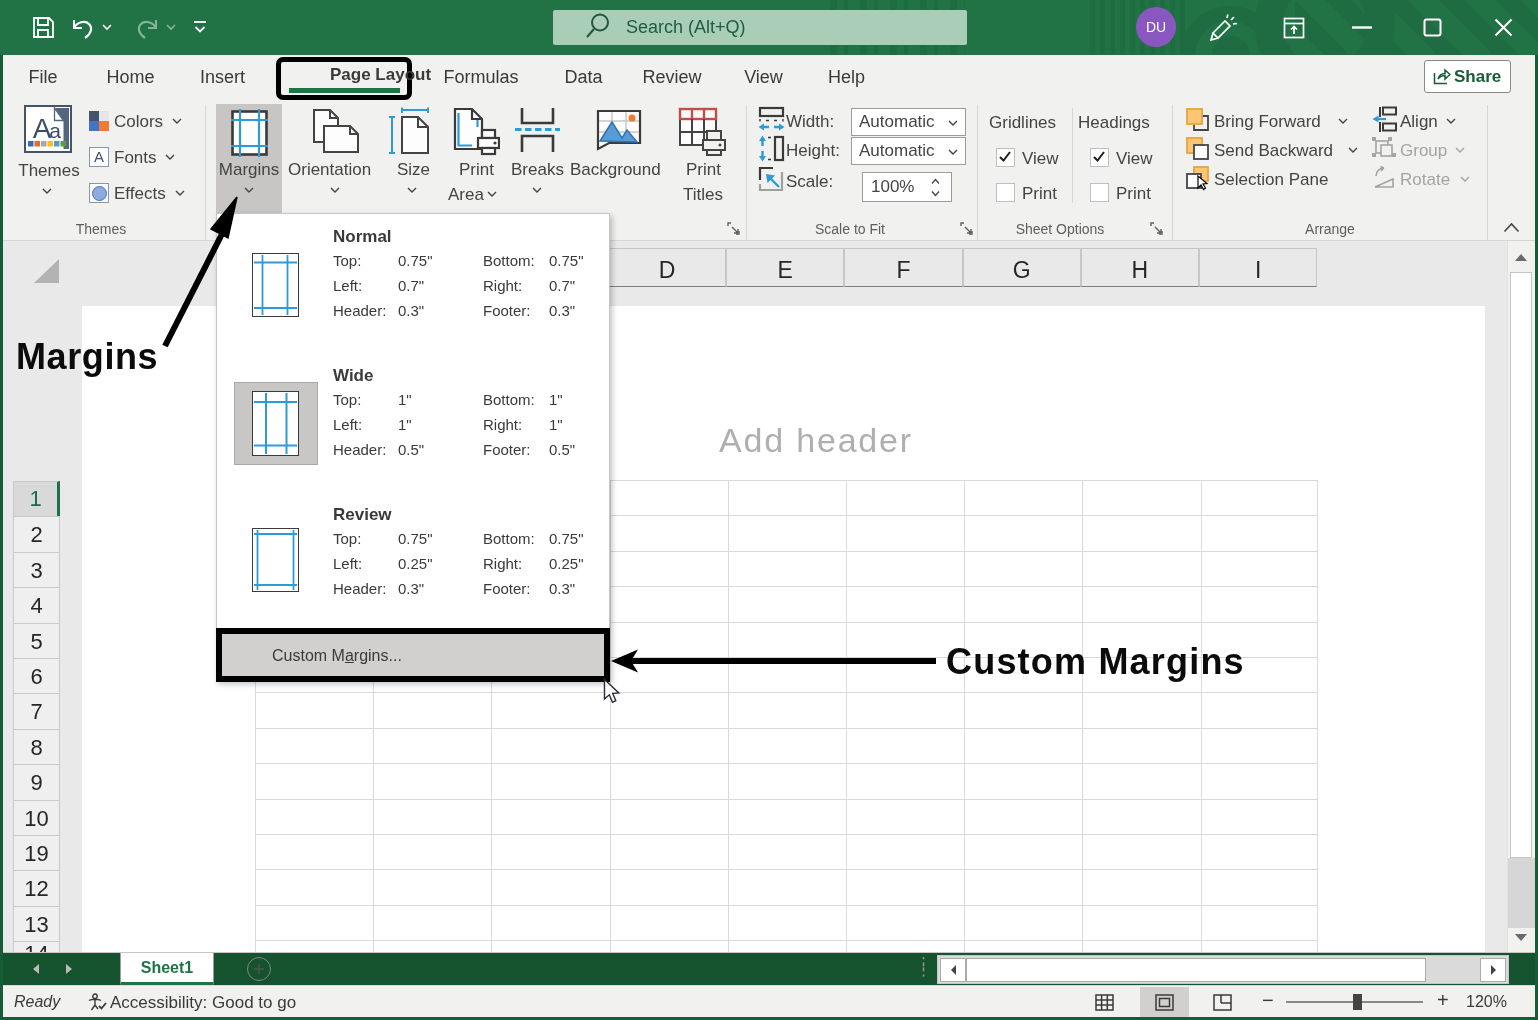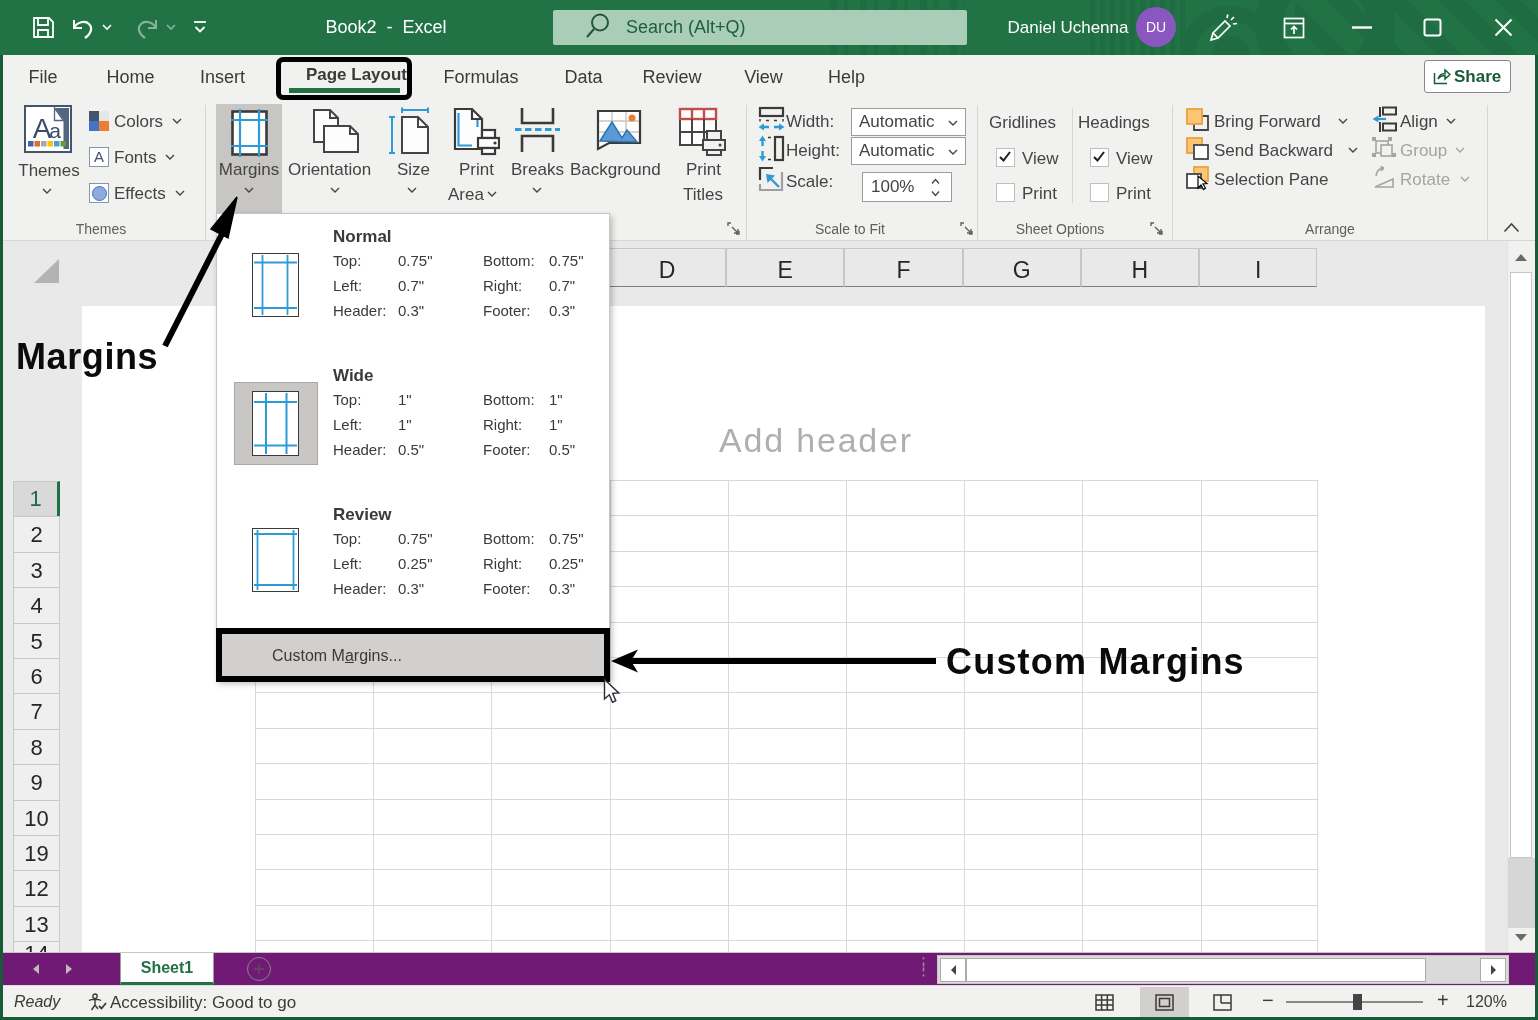--- a/index.html
+++ b/index.html
@@ -20,21 +20,21 @@
   .greyed{color:#A6A4A2;}
   
   #sheet{left:3px;top:241px;width:1532px;height:711px;background:#E9E9E9;overflow:hidden;}
   .colhdr{position:absolute;top:7px;height:39px;background:#E9E9E9;border:1px solid #C6C6C6;border-bottom:1.5px solid #7F7F7F;box-sizing:border-box;text-align:center;line-height:43px;font-size:23px;color:#262626;}
   .rowhdr{position:absolute;left:10px;width:47px;background:#EFEFEF;border:1px solid #C9C9C9;box-sizing:border-box;text-align:center;font-size:22px;color:#262626;}
   
   #dropdown{left:216px;top:213px;width:394px;height:468px;background:#FFFFFF;border:1px solid #C8C6C4;box-sizing:border-box;box-shadow:2px 3px 6px rgba(0,0,0,0.25);}
   .ddtitle{position:absolute;font-size:17px;font-weight:bold;color:#3B3A39;}
   .ddlbl{position:absolute;font-size:15px;color:#3B3A39;white-space:nowrap;}
   
-  #sheettabs{left:3px;top:952px;width:1532px;height:33px;background:#701a75;border-top:1px solid #C8C6C4;box-sizing:border-box;}
+  #sheettabs{left:3px;top:952px;width:1532px;height:33px;background:#14532d;border-top:1px solid #C8C6C4;box-sizing:border-box;}
   #statusbar{left:3px;top:985px;width:1532px;height:32px;background:#F1F1F0;border-top:1px solid #DCDADA;box-sizing:border-box;}
   
   .frame{background:#185C37;}
 </style>
 </head>
 <body>
 <div id="app">
 
   <div class="abs" id="titlebar">
     
@@ -68,30 +68,28 @@
     </svg>
     <svg class="abs" style="left:165px;top:23px;opacity:0.45;" width="12" height="8" viewBox="0 0 12 8" fill="none" stroke="#FFFFFF" stroke-width="1.6">
         <path d="M2 2 L6 6 L10 2"></path>
       </svg>
     
     <svg class="abs" style="left:192px;top:20px;" width="16" height="14" viewBox="0 0 16 14" fill="none" stroke="#FFFFFF" stroke-width="1.8">
       <path d="M2 2 H14"></path>
       <path d="M3.5 7 L8 11.5 L12.5 7"></path>
     </svg>
     
-    <div class="abs" style="left:0;top:0;width:772px;height:55px;text-align:center;line-height:55px;color:#FFFFFF;font-size:18px;">Book2&nbsp;&nbsp;-&nbsp;&nbsp;Excel</div>
     
     <div class="abs" style="left:553px;top:10px;width:414px;height:35px;background:#A9CDB7;border-radius:2px;"></div>
     <svg class="abs" style="left:584px;top:12px;" width="26" height="28" viewBox="0 0 26 28" fill="none" stroke="#20573B" stroke-width="2">
       <circle cx="16" cy="10.5" r="8"></circle>
       <path d="M10 17 L3 25"></path>
     </svg>
     <div class="abs" style="left:626px;top:10px;height:35px;line-height:35px;color:#1E5E40;font-size:18px;">Search (Alt+Q)</div>
     
-    <div class="abs" style="left:1003px;top:0;width:130px;height:55px;line-height:55px;color:#FFFFFF;font-size:17px;text-align:center;">Daniel Uchenna</div>
     <div class="abs" style="left:1136px;top:7px;width:40px;height:40px;border-radius:50%;background:#8A57C0;color:#FFFFFF;font-size:14px;text-align:center;line-height:40px;">DU</div>
     
     <svg class="abs" style="left:1206px;top:13px;" width="32" height="30" viewBox="0 0 32 30" fill="none" stroke="#FFFFFF" stroke-width="1.7">
       <path d="M7 20 L19 8 L24 13 L12 25 Z"></path>
       <path d="M7 20 L5 27 L12 25"></path>
       <path d="M25 7 L28 4"></path>
       <path d="M27 11 L31 10.5"></path>
       <path d="M21 5 L21.8 1.5"></path>
     </svg>
     
@@ -118,21 +116,21 @@
     <div class="tab" style="left:28px;width:30px;text-align:center;">File</div>
     <div class="tab" style="left:104px;width:53px;text-align:center;">Home</div>
     <div class="tab" style="left:197px;width:51px;text-align:center;">Insert</div>
     <div class="tab" style="left:440px;width:82px;text-align:center;">Formulas</div>
     <div class="tab" style="left:561px;width:45px;text-align:center;">Data</div>
     <div class="tab" style="left:640px;width:64px;text-align:center;">Review</div>
     <div class="tab" style="left:740px;width:47px;text-align:center;">View</div>
     <div class="tab" style="left:825px;width:43px;text-align:center;">Help</div>
 
     <div class="abs" style="left:276px;top:2px;width:136px;height:43px;border:5px solid #000000;border-radius:7px;background:#F1F1F0;box-sizing:border-box;"></div>
-    <div class="abs" style="left:281px;top:6px;width:126px;height:28px;line-height:28px;text-align:right;color:#3b3a39;font-size:17px;font-weight:bold;">Page Layout</div>
+    <div class="abs" style="left:299px;top:6px;width:126px;height:28px;line-height:28px;text-align:left;color:#3b3a39;font-size:17px;font-weight:bold;padding-left:31px;">Page Layout</div>
     <div class="abs" style="left:289px;top:33px;width:111px;height:5px;background:#217346;"></div>
 
     <div class="abs" style="left:1424px;top:5px;width:87px;height:33px;background:#FFFFFF;border:1px solid #8A8886;border-radius:3px;box-sizing:border-box;"></div>
     <svg class="abs" style="left:1433px;top:13px;" width="18" height="17" viewBox="0 0 18 17" fill="none" stroke="#185C37" stroke-width="1.5">
       <path d="M1.5 5 V15.5 H14"></path>
       <path d="M5 11 C6 7.5, 9 5.5, 12 5.5 V2 L17 6.5 L12 11 V7.5 C9.5 7.5, 7 8.5, 5 11 Z"></path>
     </svg>
     <div class="abs" style="left:1454px;top:5px;height:33px;line-height:33px;color:#185C37;font-size:17px;font-weight:bold;">Share</div>
   </div>
 

